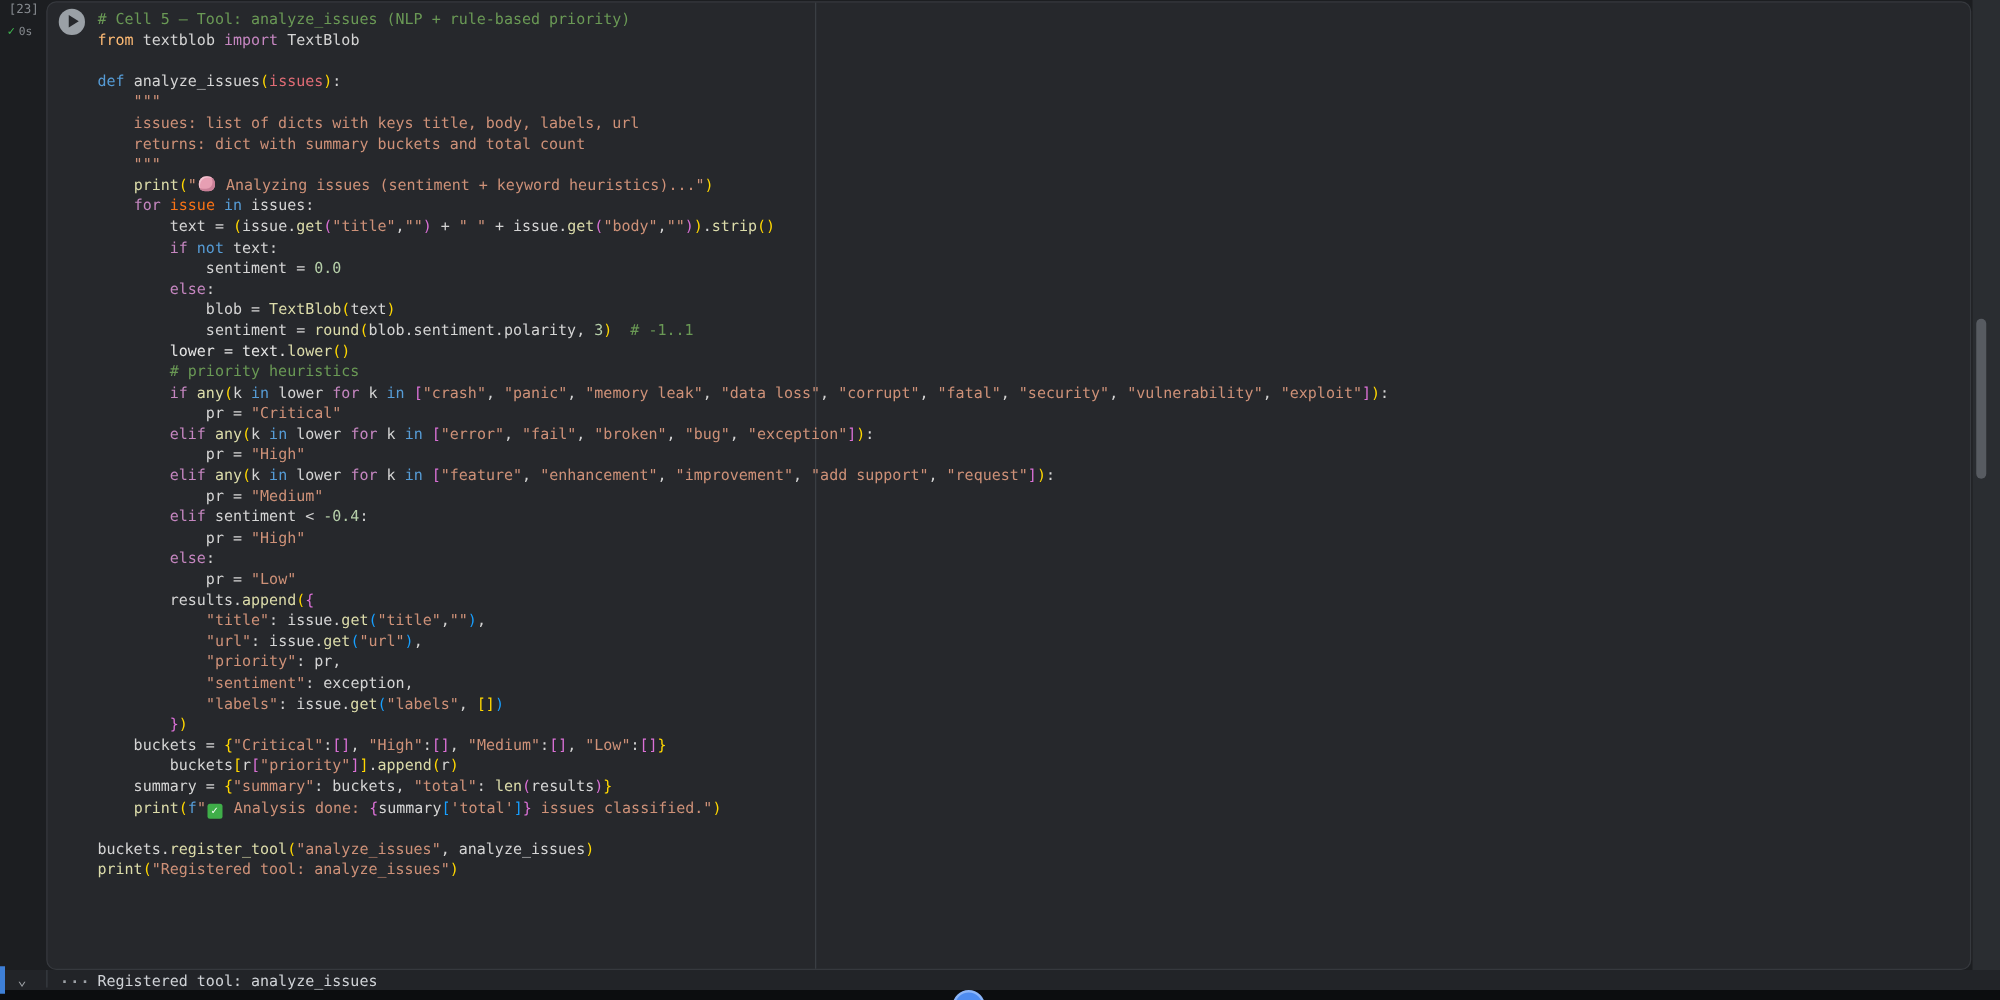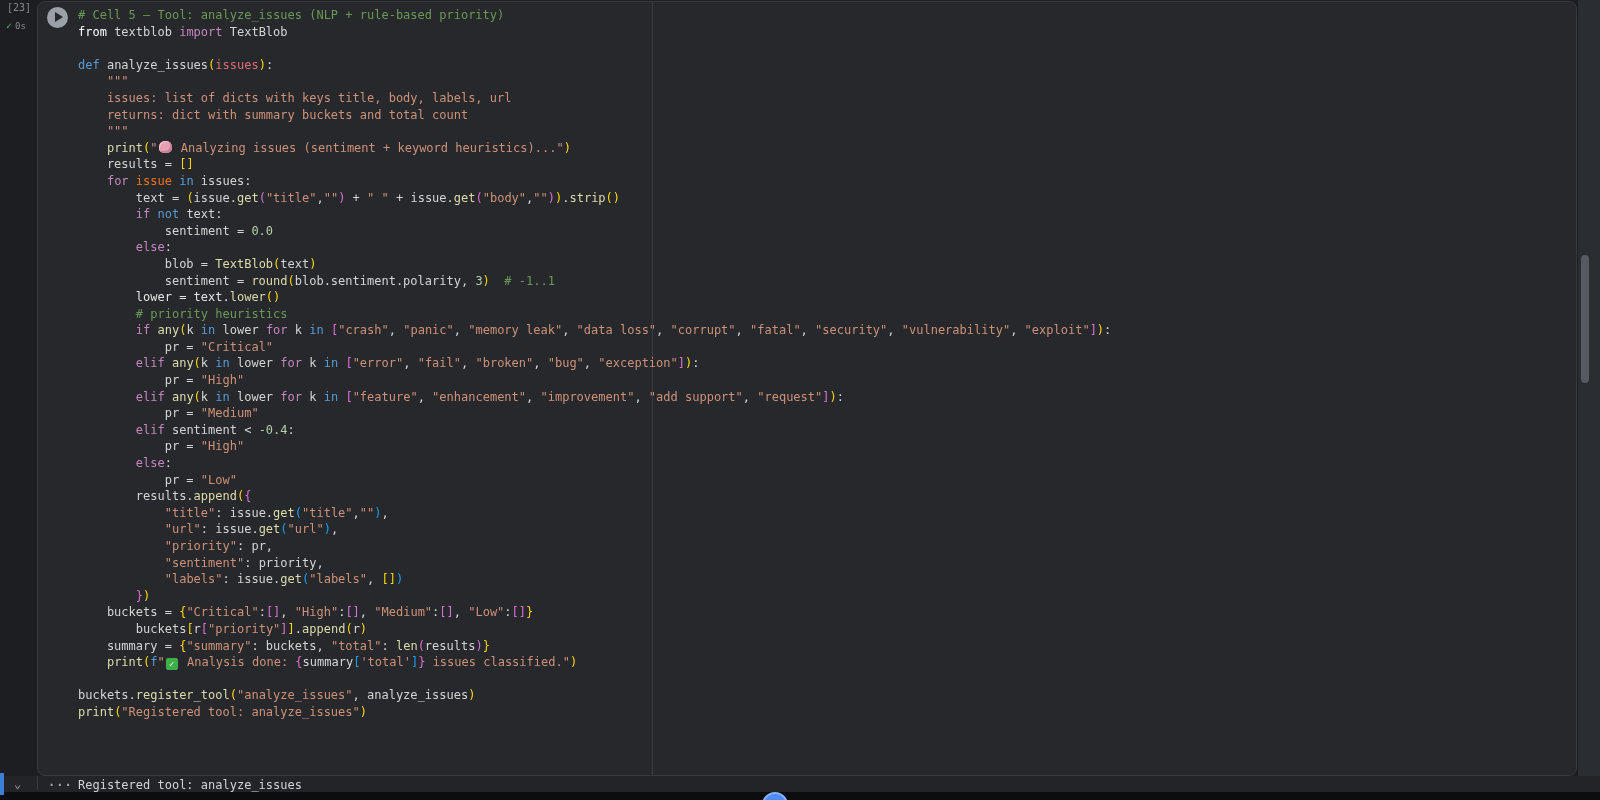--- a/index.html
+++ b/index.html
@@ -129,29 +129,28 @@
   <div class="cell-status"><span class="status-check">✓</span><span class="status-time">0s</span></div>
 </div>
 
 <div class="editor">
   <div class="ruler"></div>
   <div class="run-button">
     <div class="play-tri"></div>
   </div>
   <div class="code-area">
       <div class="code-line"><span style="color: rgb(106, 153, 85);"># Cell 5 — Tool: analyze_issues (NLP + rule-based priority)</span></div>
-      <div class="code-line"><span style="color: #ffffff;">from</span><span style="color: rgb(212, 212, 212);"> textblob </span><span style="color: rgb(197, 134, 192);">import</span><span style="color: rgb(212, 212, 212);"> TextBlob</span></div>
+      <div class="code-line"><span style="color: #fdba74;">from</span><span style="color: rgb(212, 212, 212);"> textblob </span><span style="color: rgb(197, 134, 192);">import</span><span style="color: rgb(212, 212, 212);"> TextBlob</span></div>
       <div class="code-line">&nbsp;</div>
       <div class="code-line"><span style="color: rgb(86, 156, 214);">def</span><span style="color: rgb(212, 212, 212);"> analyze_issues</span><span style="color: rgb(255, 215, 0);">(</span><span style="color: rgb(224, 108, 117);">issues</span><span style="color: rgb(255, 215, 0);">)</span><span style="color: rgb(212, 212, 212);">:</span></div>
       <div class="code-line"><span style="color: rgb(206, 145, 120);">    """</span></div>
       <div class="code-line"><span style="color: rgb(206, 145, 120);">    issues: list of dicts with keys title, body, labels, url</span></div>
       <div class="code-line"><span style="color: rgb(206, 145, 120);">    returns: dict with summary buckets and total count</span></div>
       <div class="code-line"><span style="color: rgb(206, 145, 120);">    """</span></div>
       <div class="code-line"><span style="color: rgb(212, 212, 212);">    </span><span style="color: rgb(220, 220, 170);">print</span><span style="color: rgb(255, 215, 0);">(</span><span style="color: rgb(206, 145, 120);">"</span><span class="emoji-brain"></span><span style="color: rgb(206, 145, 120);"> Analyzing issues (sentiment + keyword heuristics)..."</span><span style="color: rgb(255, 215, 0);">)</span></div>
-      <div class="code-line"><span style="color: rgb(212, 212, 212);">    results = </span><span style="color: rgb(255, 215, 0);">[]</span></div>
       <div class="code-line"><span style="color: rgb(212, 212, 212);">    </span><span style="color: rgb(197, 134, 192);">for</span><span style="color: #f97316;"> issue </span><span style="color: rgb(86, 156, 214);">in</span><span style="color: rgb(212, 212, 212);"> issues:</span></div>
       <div class="code-line"><span style="color: rgb(212, 212, 212);">        text = </span><span style="color: rgb(255, 215, 0);">(</span><span style="color: rgb(212, 212, 212);">issue.</span><span style="color: rgb(220, 220, 170);">get</span><span style="color: rgb(218, 112, 214);">(</span><span style="color: rgb(206, 145, 120);">"title"</span><span style="color: rgb(212, 212, 212);">,</span><span style="color: rgb(206, 145, 120);">""</span><span style="color: rgb(218, 112, 214);">)</span><span style="color: rgb(212, 212, 212);"> + </span><span style="color: rgb(206, 145, 120);">" "</span><span style="color: rgb(212, 212, 212);"> + issue.</span><span style="color: rgb(220, 220, 170);">get</span><span style="color: rgb(218, 112, 214);">(</span><span style="color: rgb(206, 145, 120);">"body"</span><span style="color: rgb(212, 212, 212);">,</span><span style="color: rgb(206, 145, 120);">""</span><span style="color: rgb(218, 112, 214);">)</span><span style="color: rgb(255, 215, 0);">)</span><span style="color: rgb(212, 212, 212);">.</span><span style="color: rgb(220, 220, 170);">strip</span><span style="color: rgb(255, 215, 0);">()</span></div>
       <div class="code-line"><span style="color: rgb(212, 212, 212);">        </span><span style="color: rgb(197, 134, 192);">if</span><span style="color: rgb(86, 156, 214);"> not</span><span style="color: rgb(212, 212, 212);"> text:</span></div>
       <div class="code-line"><span style="color: rgb(212, 212, 212);">            sentiment = </span><span style="color: rgb(181, 206, 168);">0.0</span></div>
       <div class="code-line"><span style="color: rgb(212, 212, 212);">        </span><span style="color: rgb(197, 134, 192);">else</span><span style="color: rgb(212, 212, 212);">:</span></div>
       <div class="code-line"><span style="color: rgb(212, 212, 212);">            blob = </span><span style="color: rgb(220, 220, 170);">TextBlob</span><span style="color: rgb(255, 215, 0);">(</span><span style="color: rgb(212, 212, 212);">text</span><span style="color: rgb(255, 215, 0);">)</span></div>
       <div class="code-line"><span style="color: rgb(212, 212, 212);">            sentiment = </span><span style="color: rgb(220, 220, 170);">round</span><span style="color: rgb(255, 215, 0);">(</span><span style="color: rgb(212, 212, 212);">blob.sentiment.polarity, </span><span style="color: rgb(181, 206, 168);">3</span><span style="color: rgb(255, 215, 0);">)</span><span style="color: rgb(106, 153, 85);">  # -1..1</span></div>
       <div class="code-line"><span style="color: #e5e5e5;">        lower = text.</span><span style="color: rgb(220, 220, 170);">lower</span><span style="color: rgb(255, 215, 0);">()</span></div>
       <div class="code-line"><span style="color: rgb(212, 212, 212);">        </span><span style="color: rgb(106, 153, 85);"># priority heuristics</span></div>
       <div class="code-line"><span style="color: rgb(212, 212, 212);">        </span><span style="color: rgb(197, 134, 192);">if</span><span style="color: rgb(220, 220, 170);"> any</span><span style="color: rgb(255, 215, 0);">(</span><span style="color: rgb(212, 212, 212);">k </span><span style="color: rgb(86, 156, 214);">in</span><span style="color: rgb(212, 212, 212);"> lower </span><span style="color: rgb(197, 134, 192);">for</span><span style="color: rgb(212, 212, 212);"> k </span><span style="color: rgb(86, 156, 214);">in</span><span style="color: rgb(212, 212, 212);"> </span><span style="color: rgb(218, 112, 214);">[</span><span style="color: rgb(206, 145, 120);">"crash"</span><span style="color: rgb(212, 212, 212);">, </span><span style="color: rgb(206, 145, 120);">"panic"</span><span style="color: rgb(212, 212, 212);">, </span><span style="color: rgb(206, 145, 120);">"memory leak"</span><span style="color: rgb(212, 212, 212);">, </span><span style="color: rgb(206, 145, 120);">"data loss"</span><span style="color: rgb(212, 212, 212);">, </span><span style="color: rgb(206, 145, 120);">"corrupt"</span><span style="color: rgb(212, 212, 212);">, </span><span style="color: rgb(206, 145, 120);">"fatal"</span><span style="color: rgb(212, 212, 212);">, </span><span style="color: rgb(206, 145, 120);">"security"</span><span style="color: rgb(212, 212, 212);">, </span><span style="color: rgb(206, 145, 120);">"vulnerability"</span><span style="color: rgb(212, 212, 212);">, </span><span style="color: rgb(206, 145, 120);">"exploit"</span><span style="color: rgb(218, 112, 214);">]</span><span style="color: rgb(255, 215, 0);">)</span><span style="color: rgb(212, 212, 212);">:</span></div>
@@ -161,21 +160,21 @@
       <div class="code-line"><span style="color: rgb(212, 212, 212);">        </span><span style="color: rgb(197, 134, 192);">elif</span><span style="color: rgb(220, 220, 170);"> any</span><span style="color: rgb(255, 215, 0);">(</span><span style="color: rgb(212, 212, 212);">k </span><span style="color: rgb(86, 156, 214);">in</span><span style="color: rgb(212, 212, 212);"> lower </span><span style="color: rgb(197, 134, 192);">for</span><span style="color: rgb(212, 212, 212);"> k </span><span style="color: rgb(86, 156, 214);">in</span><span style="color: rgb(212, 212, 212);"> </span><span style="color: rgb(218, 112, 214);">[</span><span style="color: rgb(206, 145, 120);">"feature"</span><span style="color: rgb(212, 212, 212);">, </span><span style="color: rgb(206, 145, 120);">"enhancement"</span><span style="color: rgb(212, 212, 212);">, </span><span style="color: rgb(206, 145, 120);">"improvement"</span><span style="color: rgb(212, 212, 212);">, </span><span style="color: rgb(206, 145, 120);">"add support"</span><span style="color: rgb(212, 212, 212);">, </span><span style="color: rgb(206, 145, 120);">"request"</span><span style="color: rgb(218, 112, 214);">]</span><span style="color: rgb(255, 215, 0);">)</span><span style="color: rgb(212, 212, 212);">:</span></div>
       <div class="code-line"><span style="color: rgb(212, 212, 212);">            pr = </span><span style="color: rgb(206, 145, 120);">"Medium"</span></div>
       <div class="code-line"><span style="color: rgb(212, 212, 212);">        </span><span style="color: rgb(197, 134, 192);">elif</span><span style="color: rgb(212, 212, 212);"> sentiment &lt; </span><span style="color: rgb(181, 206, 168);">-0.4</span><span style="color: rgb(212, 212, 212);">:</span></div>
       <div class="code-line"><span style="color: rgb(212, 212, 212);">            pr = </span><span style="color: rgb(206, 145, 120);">"High"</span></div>
       <div class="code-line"><span style="color: rgb(212, 212, 212);">        </span><span style="color: rgb(197, 134, 192);">else</span><span style="color: rgb(212, 212, 212);">:</span></div>
       <div class="code-line"><span style="color: rgb(212, 212, 212);">            pr = </span><span style="color: rgb(206, 145, 120);">"Low"</span></div>
       <div class="code-line"><span style="color: rgb(212, 212, 212);">        results.</span><span style="color: rgb(220, 220, 170);">append</span><span style="color: rgb(255, 215, 0);">(</span><span style="color: rgb(218, 112, 214);">{</span></div>
       <div class="code-line"><span style="color: rgb(212, 212, 212);">            </span><span style="color: rgb(206, 145, 120);">"title"</span><span style="color: rgb(212, 212, 212);">: issue.</span><span style="color: rgb(220, 220, 170);">get</span><span style="color: rgb(23, 159, 255);">(</span><span style="color: rgb(206, 145, 120);">"title"</span><span style="color: rgb(212, 212, 212);">,</span><span style="color: rgb(206, 145, 120);">""</span><span style="color: rgb(23, 159, 255);">)</span><span style="color: rgb(212, 212, 212);">,</span></div>
       <div class="code-line"><span style="color: rgb(212, 212, 212);">            </span><span style="color: rgb(206, 145, 120);">"url"</span><span style="color: rgb(212, 212, 212);">: issue.</span><span style="color: rgb(220, 220, 170);">get</span><span style="color: rgb(23, 159, 255);">(</span><span style="color: rgb(206, 145, 120);">"url"</span><span style="color: rgb(23, 159, 255);">)</span><span style="color: rgb(212, 212, 212);">,</span></div>
       <div class="code-line"><span style="color: rgb(212, 212, 212);">            </span><span style="color: rgb(206, 145, 120);">"priority"</span><span style="color: rgb(212, 212, 212);">: pr,</span></div>
-      <div class="code-line"><span style="color: rgb(212, 212, 212);">            </span><span style="color: rgb(206, 145, 120);">"sentiment"</span><span style="color: rgb(212, 212, 212);">: priority,</span></div>
+      <div class="code-line"><span style="color: rgb(212, 212, 212);">            </span><span style="color: rgb(206, 145, 120);">"sentiment"</span><span style="color: rgb(212, 212, 212);">: exception,</span></div>
       <div class="code-line"><span style="color: rgb(212, 212, 212);">            </span><span style="color: rgb(206, 145, 120);">"labels"</span><span style="color: rgb(212, 212, 212);">: issue.</span><span style="color: rgb(220, 220, 170);">get</span><span style="color: rgb(23, 159, 255);">(</span><span style="color: rgb(206, 145, 120);">"labels"</span><span style="color: rgb(212, 212, 212);">, </span><span style="color: rgb(255, 215, 0);">[]</span><span style="color: rgb(23, 159, 255);">)</span></div>
       <div class="code-line"><span style="color: rgb(212, 212, 212);">        </span><span style="color: rgb(218, 112, 214);">}</span><span style="color: rgb(255, 215, 0);">)</span></div>
       <div class="code-line"><span style="color: rgb(212, 212, 212);">    buckets = </span><span style="color: rgb(255, 215, 0);">{</span><span style="color: rgb(206, 145, 120);">"Critical"</span><span style="color: rgb(212, 212, 212);">:</span><span style="color: rgb(218, 112, 214);">[]</span><span style="color: rgb(212, 212, 212);">, </span><span style="color: rgb(206, 145, 120);">"High"</span><span style="color: rgb(212, 212, 212);">:</span><span style="color: rgb(218, 112, 214);">[]</span><span style="color: rgb(212, 212, 212);">, </span><span style="color: rgb(206, 145, 120);">"Medium"</span><span style="color: rgb(212, 212, 212);">:</span><span style="color: rgb(218, 112, 214);">[]</span><span style="color: rgb(212, 212, 212);">, </span><span style="color: rgb(206, 145, 120);">"Low"</span><span style="color: rgb(212, 212, 212);">:</span><span style="color: rgb(218, 112, 214);">[]</span><span style="color: rgb(255, 215, 0);">}</span></div>
       <div class="code-line"><span style="color: rgb(212, 212, 212);">        buckets</span><span style="color: rgb(255, 215, 0);">[</span><span style="color: rgb(212, 212, 212);">r</span><span style="color: rgb(218, 112, 214);">[</span><span style="color: rgb(206, 145, 120);">"priority"</span><span style="color: rgb(218, 112, 214);">]</span><span style="color: rgb(255, 215, 0);">]</span><span style="color: rgb(212, 212, 212);">.</span><span style="color: rgb(220, 220, 170);">append</span><span style="color: rgb(255, 215, 0);">(</span><span style="color: rgb(212, 212, 212);">r</span><span style="color: rgb(255, 215, 0);">)</span></div>
       <div class="code-line"><span style="color: rgb(212, 212, 212);">    summary = </span><span style="color: rgb(255, 215, 0);">{</span><span style="color: rgb(206, 145, 120);">"summary"</span><span style="color: rgb(212, 212, 212);">: buckets, </span><span style="color: rgb(206, 145, 120);">"total"</span><span style="color: rgb(212, 212, 212);">: </span><span style="color: rgb(220, 220, 170);">len</span><span style="color: rgb(218, 112, 214);">(</span><span style="color: rgb(212, 212, 212);">results</span><span style="color: rgb(218, 112, 214);">)</span><span style="color: rgb(255, 215, 0);">}</span></div>
       <div class="code-line"><span style="color: rgb(212, 212, 212);">    </span><span style="color: rgb(220, 220, 170);">print</span><span style="color: rgb(255, 215, 0);">(</span><span style="color: rgb(86, 156, 214);">f</span><span style="color: rgb(206, 145, 120);">"</span><span class="emoji-check"></span><span style="color: rgb(206, 145, 120);"> Analysis done: </span><span style="color: rgb(218, 112, 214);">{</span><span style="color: rgb(212, 212, 212);">summary</span><span style="color: rgb(23, 159, 255);">[</span><span style="color: rgb(206, 145, 120);">'total'</span><span style="color: rgb(23, 159, 255);">]</span><span style="color: rgb(218, 112, 214);">}</span><span style="color: rgb(206, 145, 120);"> issues classified."</span><span style="color: rgb(255, 215, 0);">)</span></div>
       <div class="code-line">&nbsp;</div>
       <div class="code-line"><span style="color: rgb(212, 212, 212);">buckets.</span><span style="color: rgb(220, 220, 170);">register_tool</span><span style="color: rgb(255, 215, 0);">(</span><span style="color: rgb(206, 145, 120);">"analyze_issues"</span><span style="color: rgb(212, 212, 212);">, analyze_issues</span><span style="color: rgb(255, 215, 0);">)</span></div>
       <div class="code-line"><span style="color: rgb(220, 220, 170);">print</span><span style="color: rgb(255, 215, 0);">(</span><span style="color: rgb(206, 145, 120);">"Registered tool: analyze_issues"</span><span style="color: rgb(255, 215, 0);">)</span></div>
     </div>

